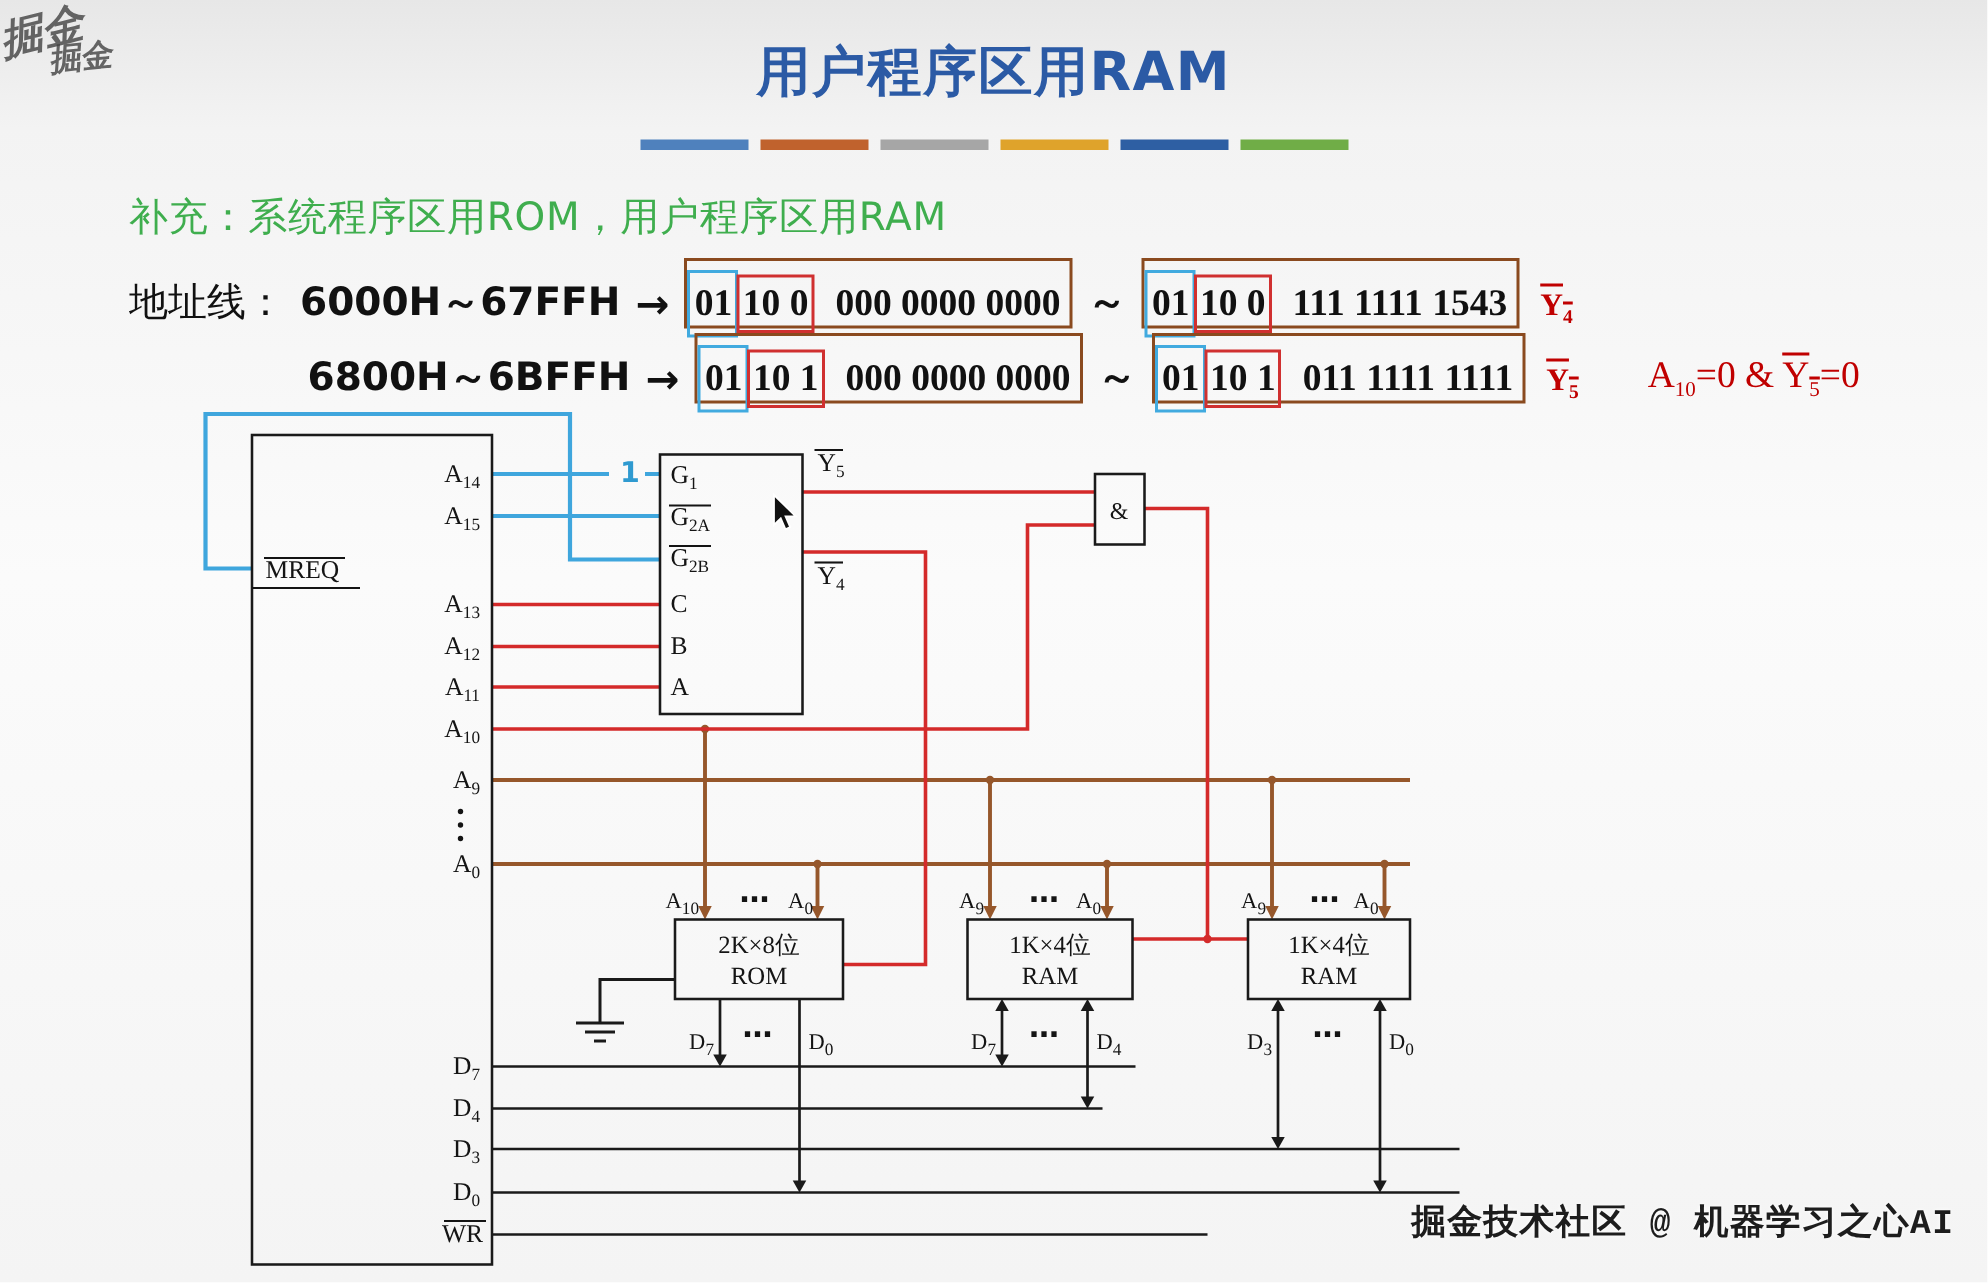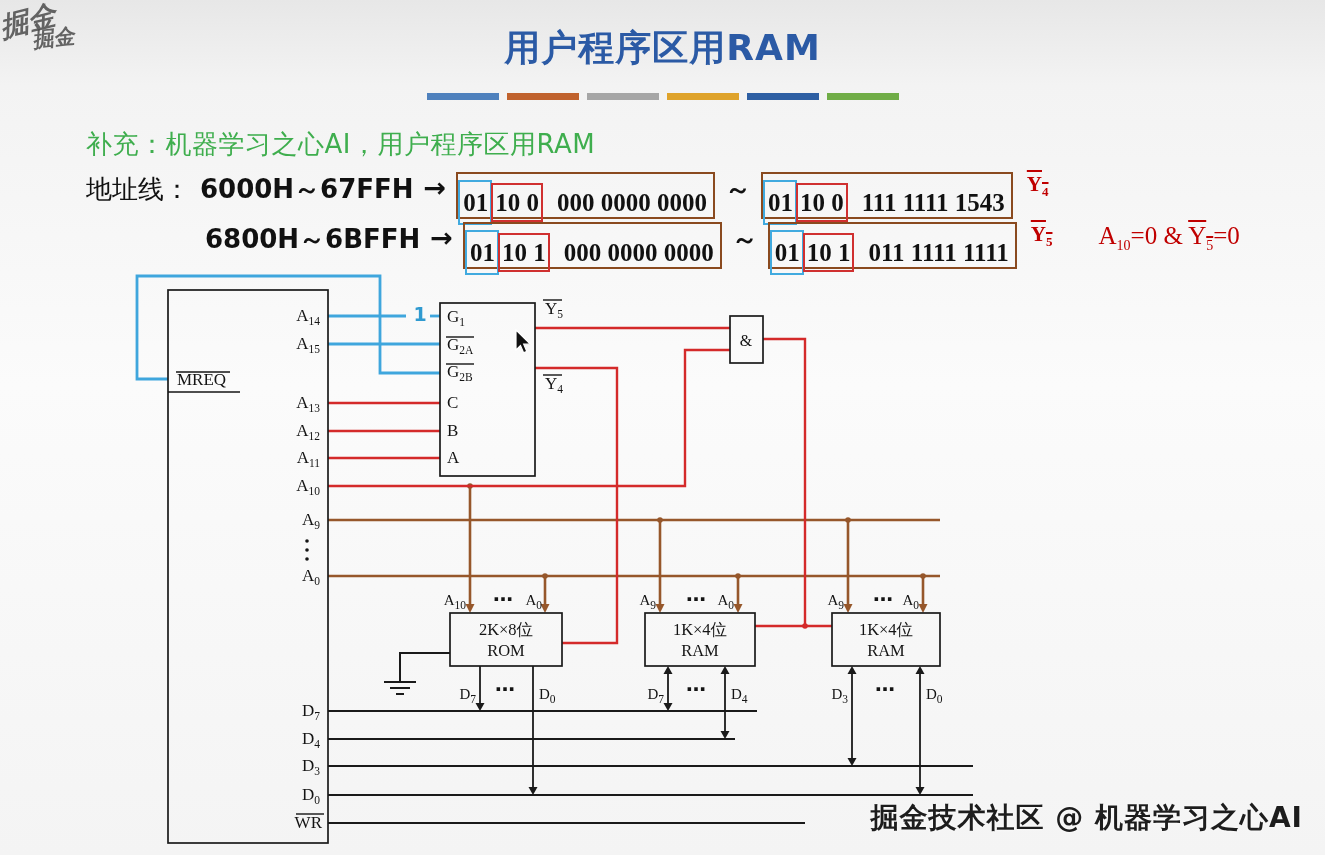--- a/index.html
+++ b/index.html
@@ -11,21 +11,21 @@
   }
   .wm-tl { position:absolute; top:0; left:0; width:170px; height:70px; pointer-events:none; }
   .wm-tl span { position:absolute; font-weight:700; color:#424242; opacity:.8; }
   .wm-tl .m1 { top:2px; left:2px; font-size:28px; transform:rotate(-14deg) skewX(-16deg); }
   .wm-tl .m2 { top:24px; left:34px; font-size:21px; transform:rotate(-6deg) skewX(-10deg); }
   .title { position:absolute; top:24px; left:0; width:100%; text-align:center;
     font-size:36px; font-weight:700; color:#2b5aa5; letter-spacing:1px; }
   .bars { position:absolute; top:93px; left:0; width:100%; display:flex; justify-content:center; gap:8px; }
   .bar { width:72px; height:7px; }
   .note { position:absolute; top:127px; left:86px; font-size:26px; color:#3fae4e; font-weight:500; letter-spacing:.5px; }
-  .addr-row { position:absolute; display:flex; align-items:flex-start; gap:10px;
+  .addr-row { position:absolute; display:flex; align-items:flex-end; gap:10px;
     font-size:26px; font-weight:600; white-space:pre; }
   .row1 { top:172px; left:86px; }
   .row2 { top:222px; left:205px; }
   .prefix { font-weight:500; }
   .arrow { font-size:27px; font-weight:700; }
   .bin { display:inline-flex; align-items:center; border:2.5px solid #8a4a1f; padding:16px 6px 2px 0;
     font-family:"Liberation Serif","DejaVu Serif",serif; font-weight:700; font-size:25px;
     white-space:pre; line-height:1; }
   .seg-blue { border:2.5px solid #41aadf; padding:8px 2px 8px 3px; margin:-11px 0; }
   .seg-red  { border:2.5px solid #d03030; padding:5px 2px; margin:-7px 12px -7px -1px; }
@@ -39,22 +39,22 @@
     font-family:"Liberation Serif","DejaVu Serif",serif; }
   .cond sub { font-size:14px; }
   .circuit { position:absolute; top:258px; left:0; }
   svg text { font-family:"Liberation Serif","DejaVu Serif",serif; font-size:17px; fill:#141414; }
   svg text.small { font-size:15px; }
   svg text.chip-t { font-size:16.5px; }
   svg text.dots { font-size:20px; font-weight:700; font-family:"DejaVu Sans",sans-serif; }
   svg tspan.sub { font-size:11.5px; }
   svg .blue-label { fill:#2f9ad0; font-family:"DejaVu Sans",sans-serif; font-size:19px; font-weight:700; }
   svg rect.box { fill:none; stroke:#1a1a1a; stroke-width:1.7; }
-  .wm-br { position:absolute; top:799px; right:22px; font-size:28px; font-weight:700;
-    color:#1d1d1d; letter-spacing:1px; text-shadow:0 0 3px #ffffff; }
+  .wm-br { position:absolute; top:799px; right:22px; font-size:23px; font-weight:700;
+    color:#1d1d1d; letter-spacing:1px; text-shadow:0 0 3px #ffffff;font-family:Liberation Mono, monospace; }
 </style>
 </head>
 <body>
 
 <div class="page">
 
   <div class="wm-tl">
     <span class="m1">掘金</span>
     <span class="m2">掘金</span>
   </div>
@@ -63,21 +63,21 @@
 
   <div class="bars">
     <span class="bar" style="background: rgb(79, 129, 189);"></span>
     <span class="bar" style="background: rgb(192, 98, 45);"></span>
     <span class="bar" style="background: rgb(166, 166, 166);"></span>
     <span class="bar" style="background: rgb(223, 163, 43);"></span>
     <span class="bar" style="background: rgb(46, 95, 163);"></span>
     <span class="bar" style="background: rgb(112, 173, 71);"></span>
   </div>
 
-  <div class="note">补充：机器学习之心AI，用户程序区用RAM</div>
+  <div class="note">补充：系统程序区用ROM，用户程序区用RAM</div>
 
   <div class="addr-row row1">
     <span class="prefix">地址线：</span>
     <span>6000H～67FFH</span>
     <span class="arrow">→</span>
     <span class="bin"><span class="seg-blue">01</span><span class="seg-red">10 0</span><span class="seg-brown">000 0000 0000</span></span>
     <span>～</span>
     <span class="bin"><span class="seg-blue">01</span><span class="seg-red">10 0</span><span class="seg-brown">111 1111 1543</span></span>
     <span class="sig"><span class="ol"><span>Y</span><sub>4</sub></span></span>
   </div>

